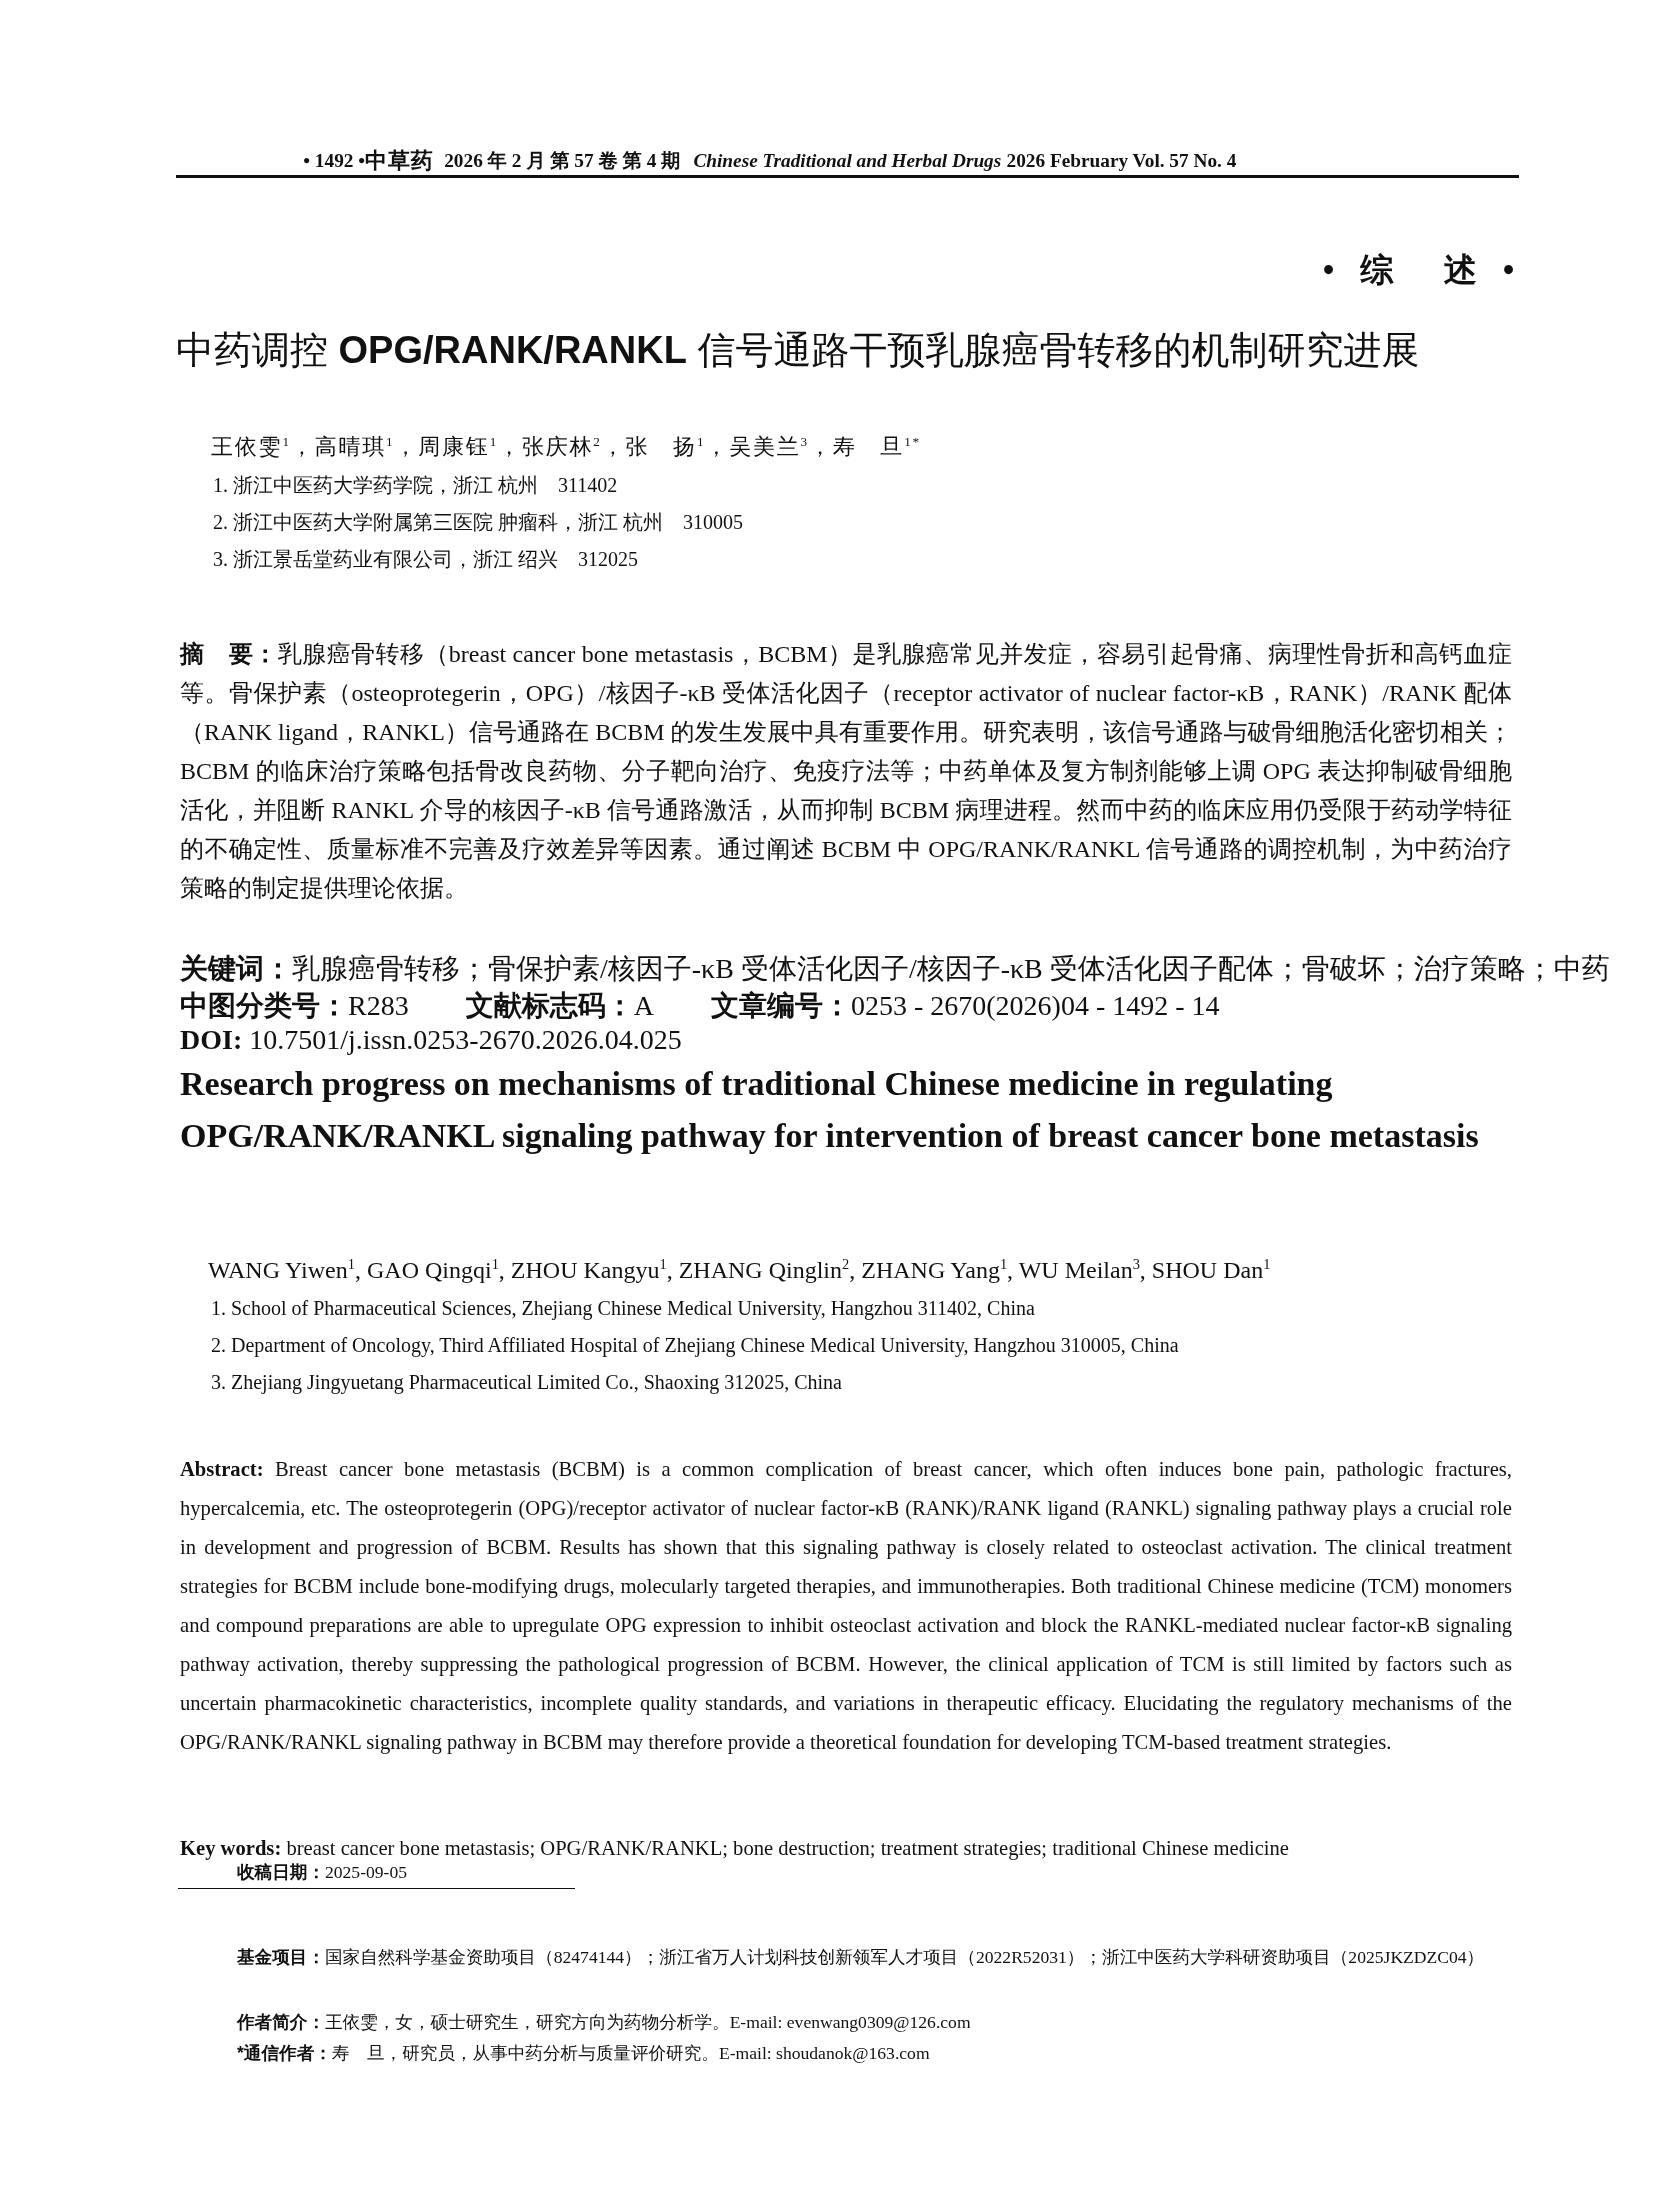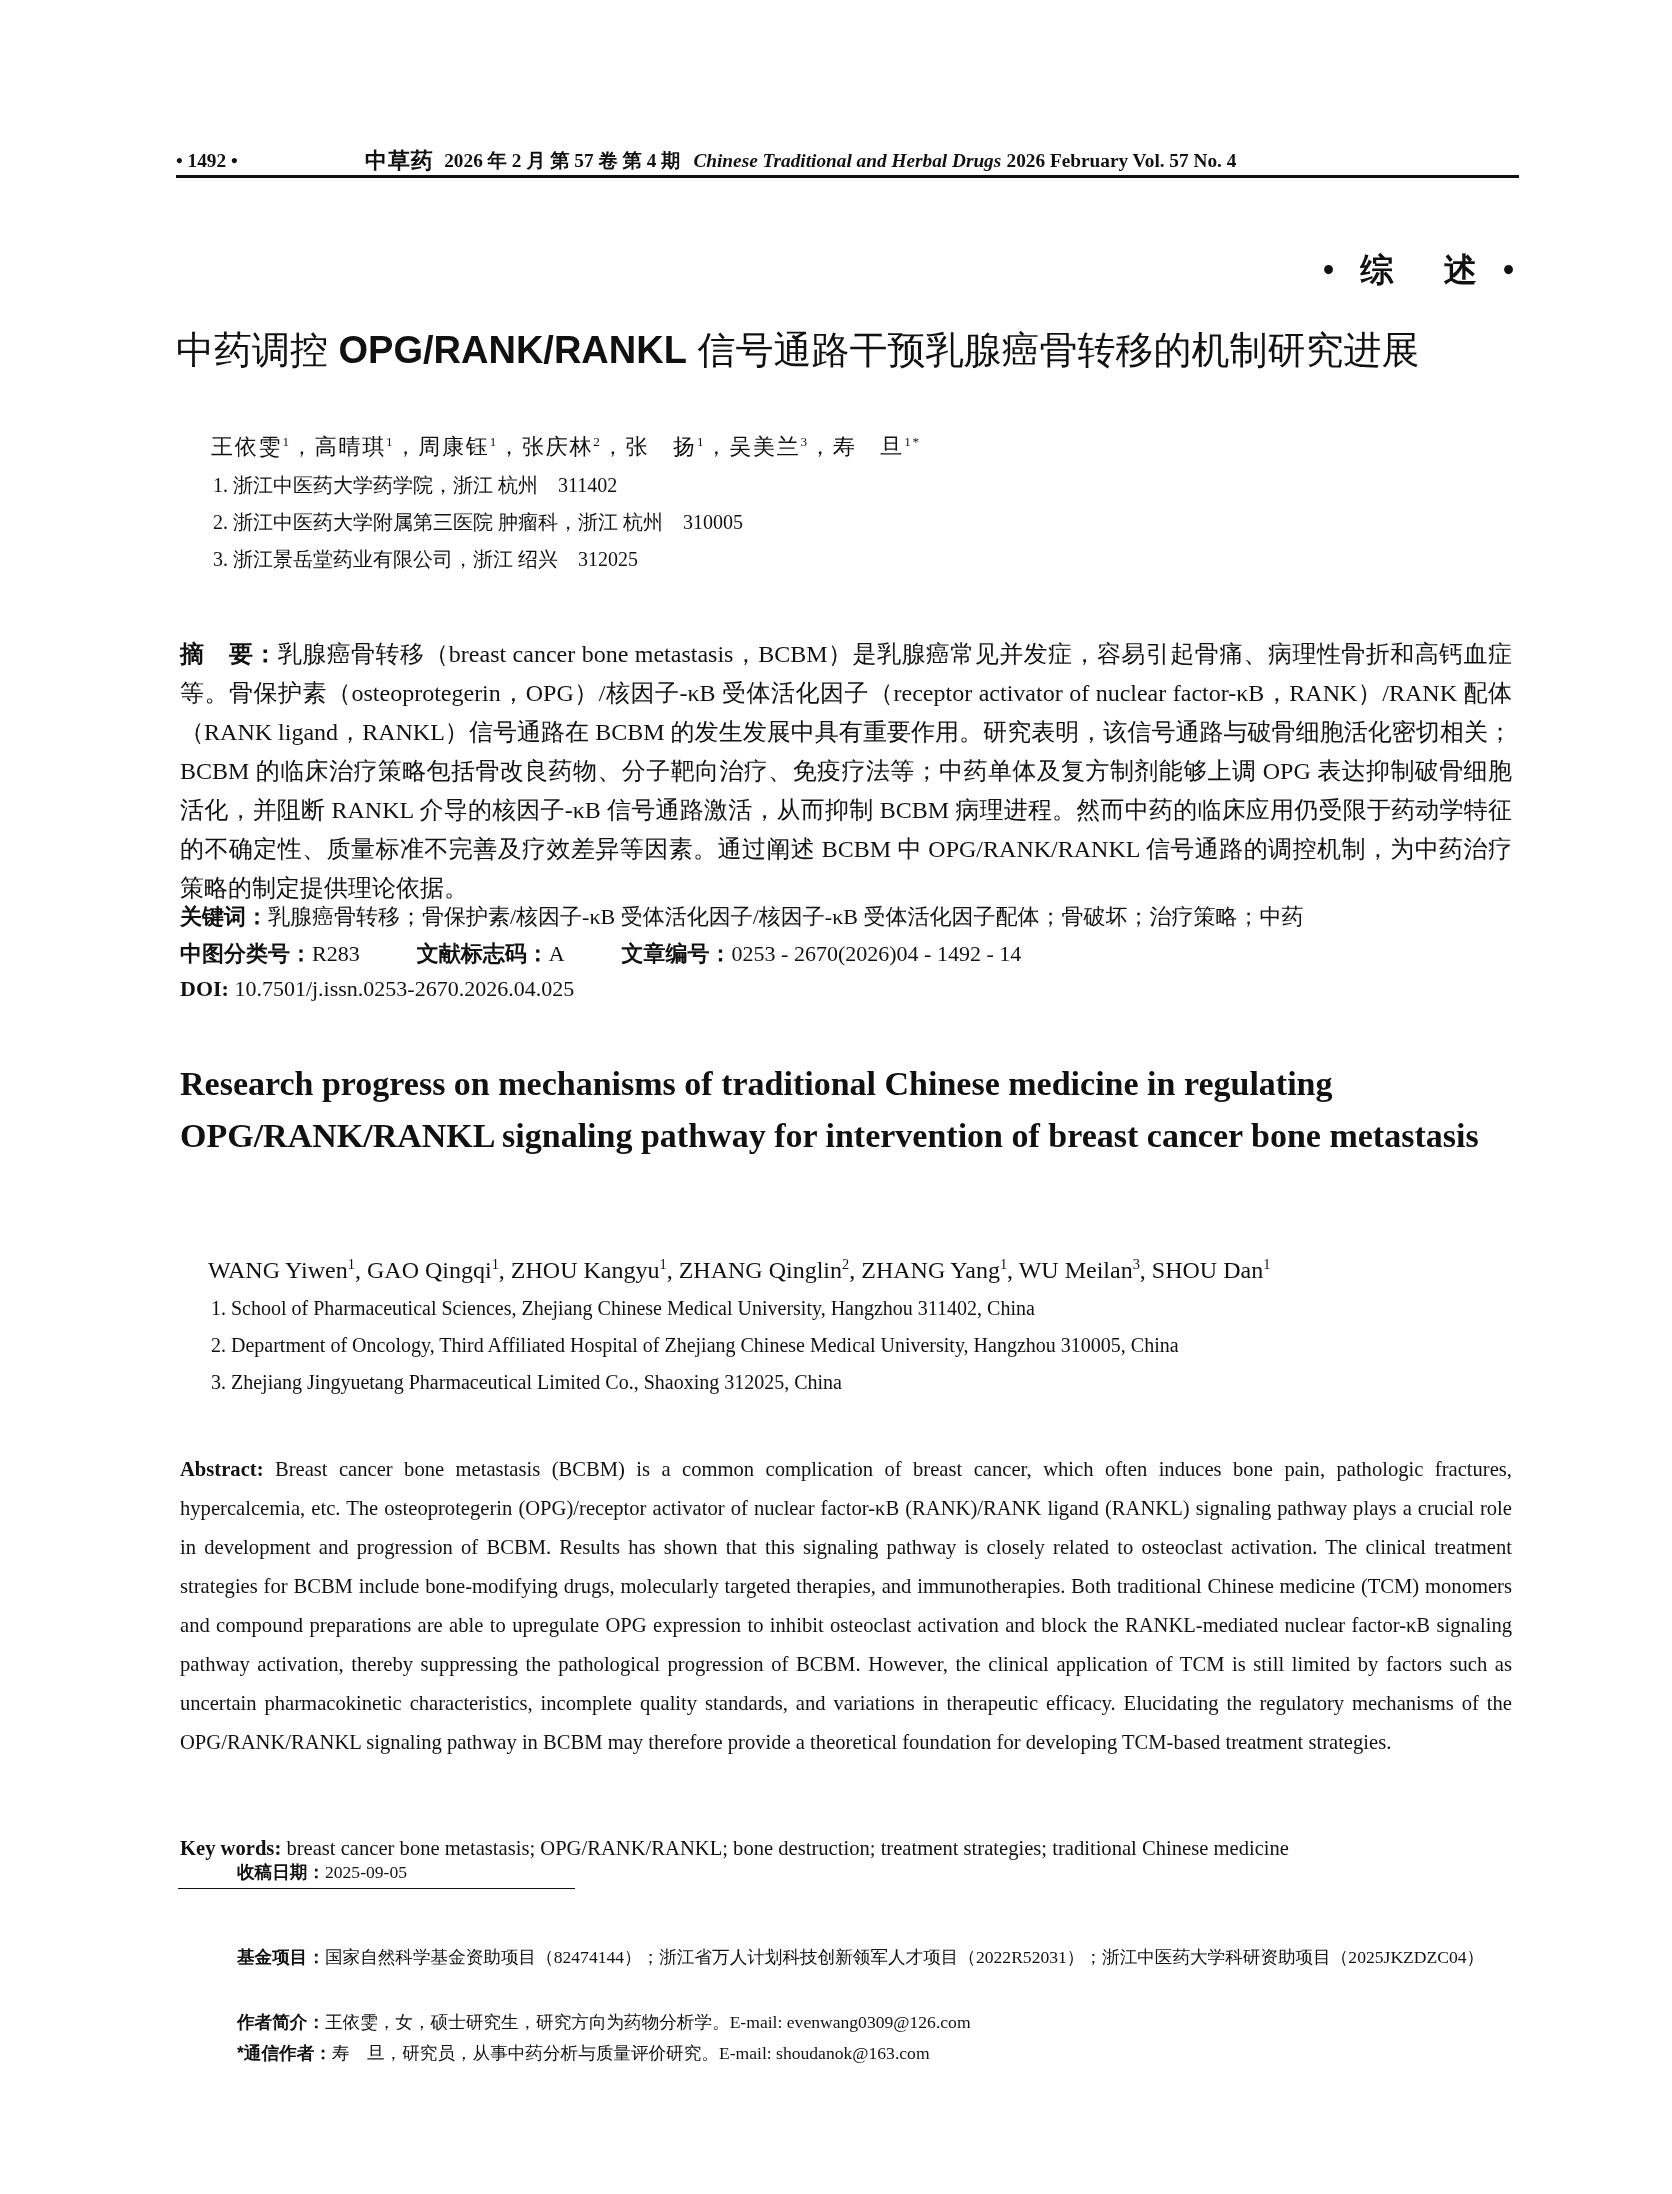--- a/index.html
+++ b/index.html
@@ -1,21 +1,21 @@
 <!DOCTYPE html>
 <html style="font-size:7px"><head>
 <meta charset="utf-8">
 <style>
   html, body { margin: 0; padding: 0; background: #ffffff; }
   body { width: 1672px; height: 2253px; position: relative; overflow: hidden; color: #111; }
 
   #running-header {
     position: absolute; left: 176px; top: 145px; width: 1330px; height: 31px;
     font-family: "Liberation Serif", serif; font-weight: bold; font-size: 19.3px;
-    display: flex; align-items: center; white-space: nowrap;
+    display: flex; align-items: center; white-space: nowrap; text-align: right;
   }
   #running-header .page-no { width: 189px; }
   #running-header .journal-cn { font-size: 22px; margin-right: 10.5px; letter-spacing: 0.9px; }
   #running-header .issue-cn { margin-right: 13px; }
   #running-header .journal-en { font-style: italic; margin-right: 5.3px; }
   #header-rule {
     position: absolute; left: 176px; top: 175px; width: 1343px; height: 2.6px; background: #111;
   }
 
   #section-tag {
@@ -39,21 +39,21 @@
     position: absolute; left: 213px; font-family: Liberation Serif, serif; font-size: 20px; white-space: nowrap;
   }
 
   #cn-abstract {
     position: absolute; left: 180px; top: 634px; width: 1332px;
     font-family: "Liberation Serif", serif; font-size: 24px; line-height: 39px; text-align: justify;
   }
   #cn-abstract .label { font-family: "Liberation Sans", sans-serif; font-weight: bold; }
 
   .cn-meta {
-    position: absolute; left: 180px; font-family: "Liberation Serif", serif; font-size: 22px; white-space: nowrap;
+    position: absolute; left: 180px; font-family: "Liberation Serif", serif; font-size: 28px; white-space: nowrap; margin-top: 48px;
   }
   .cn-meta .label { font-family: "Liberation Sans", sans-serif; font-weight: bold; }
   .cn-meta .gap { display: inline-block; width: 57px; }
 
   #en-title {
     position: absolute; left: 180px; top: 1058px; width: 1338px;
     font-family: "Liberation Serif", serif; font-weight: bold; font-size: 34px; line-height: 52px;
   }
 
   #en-authors {

